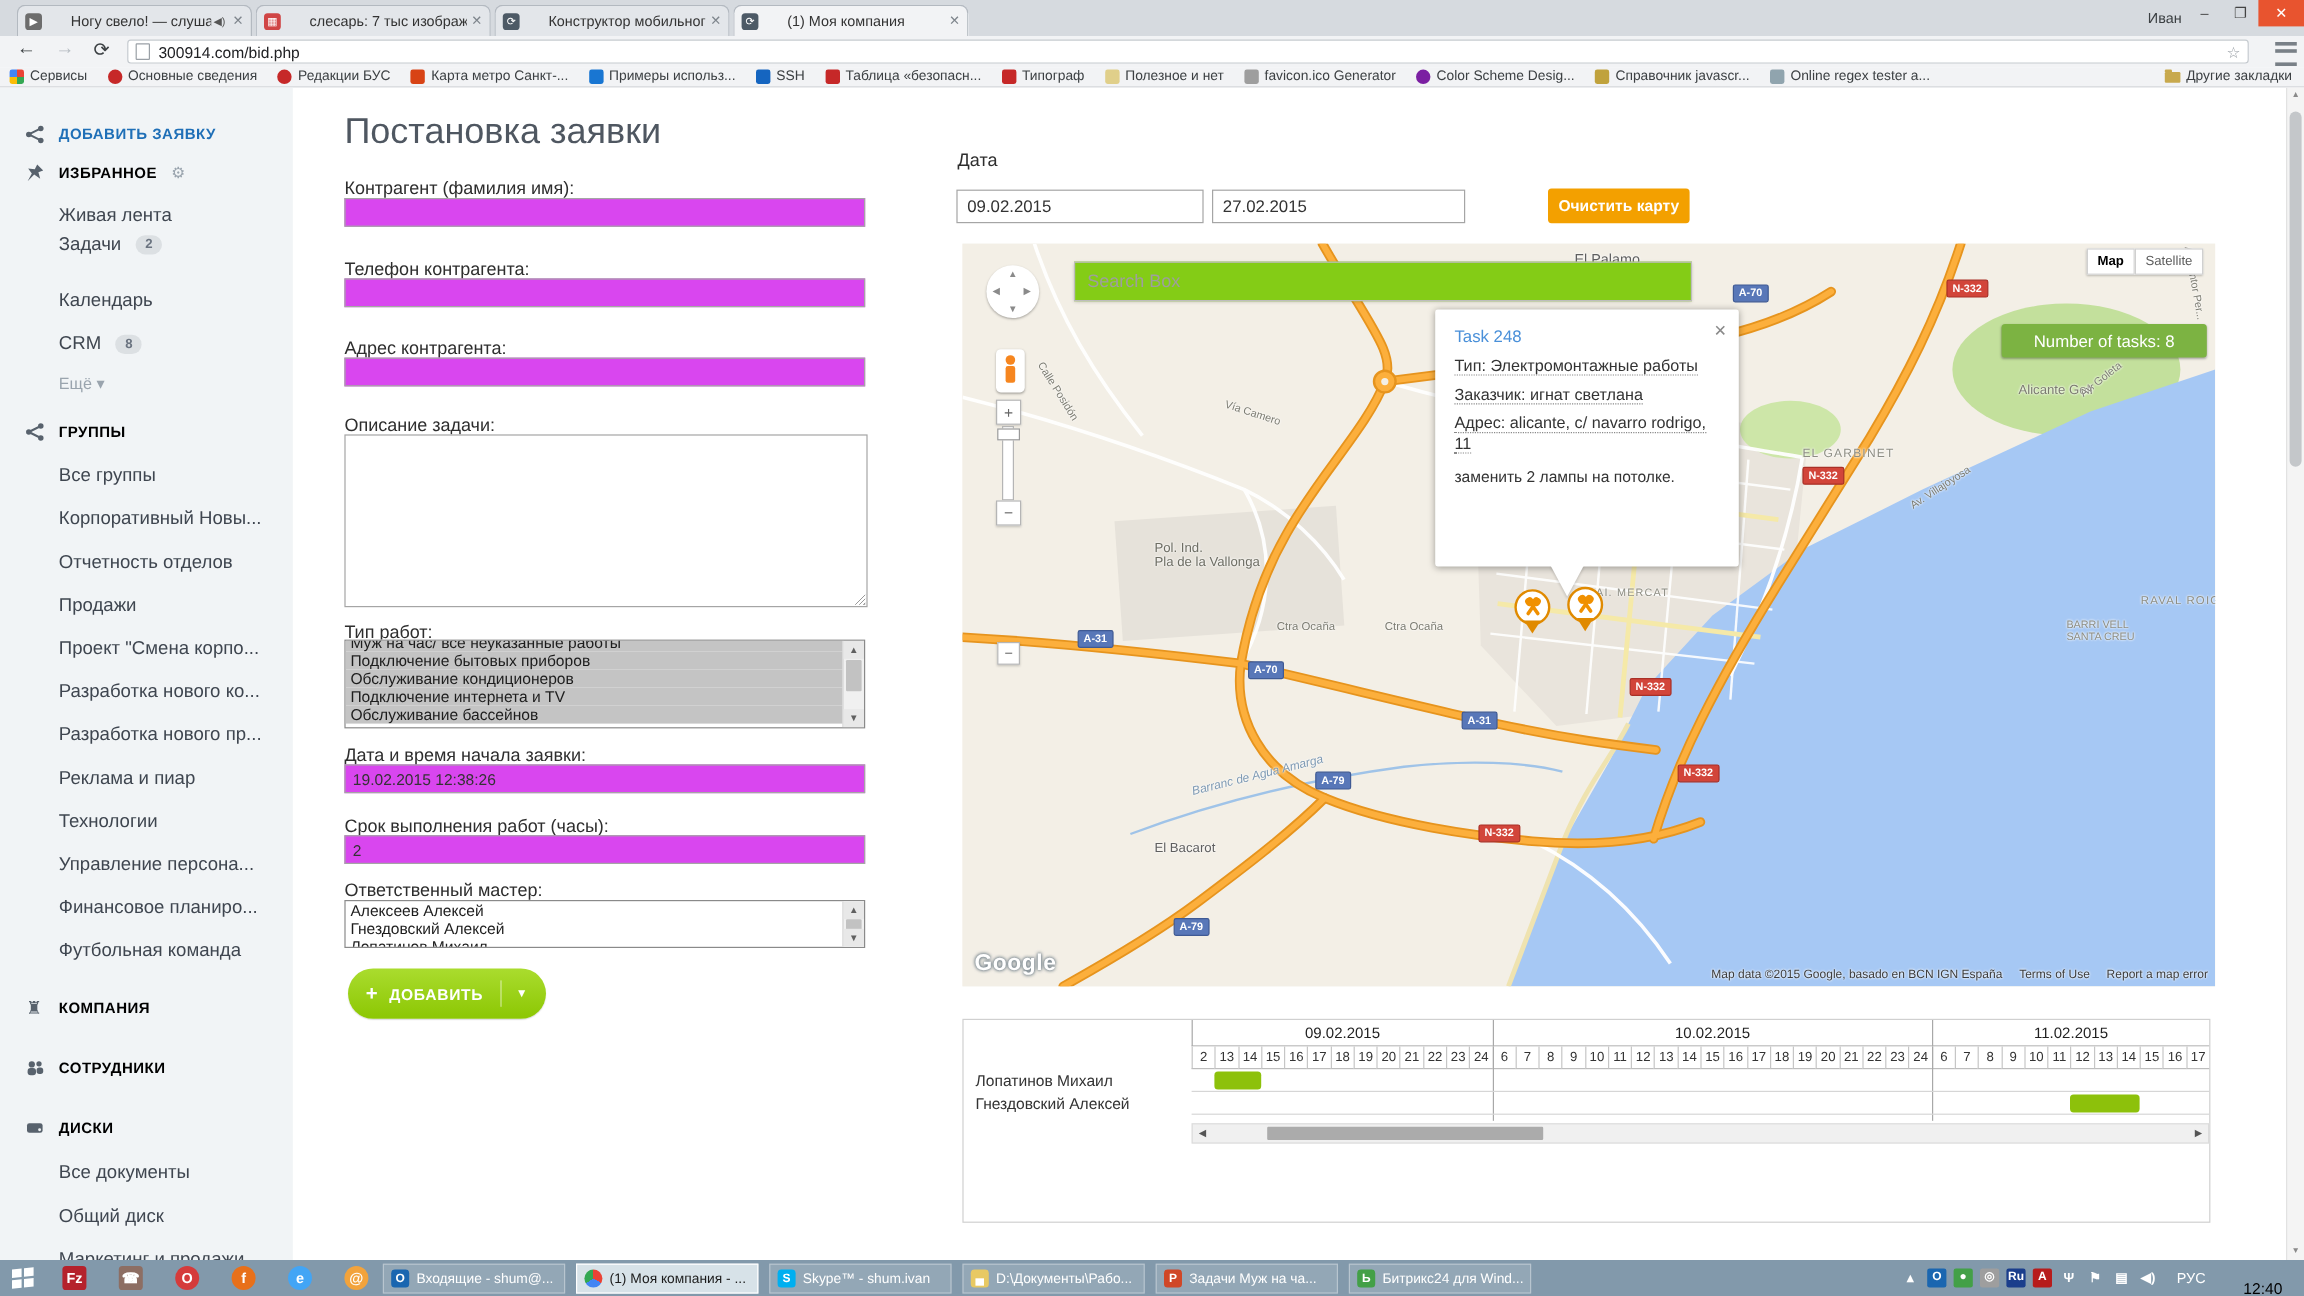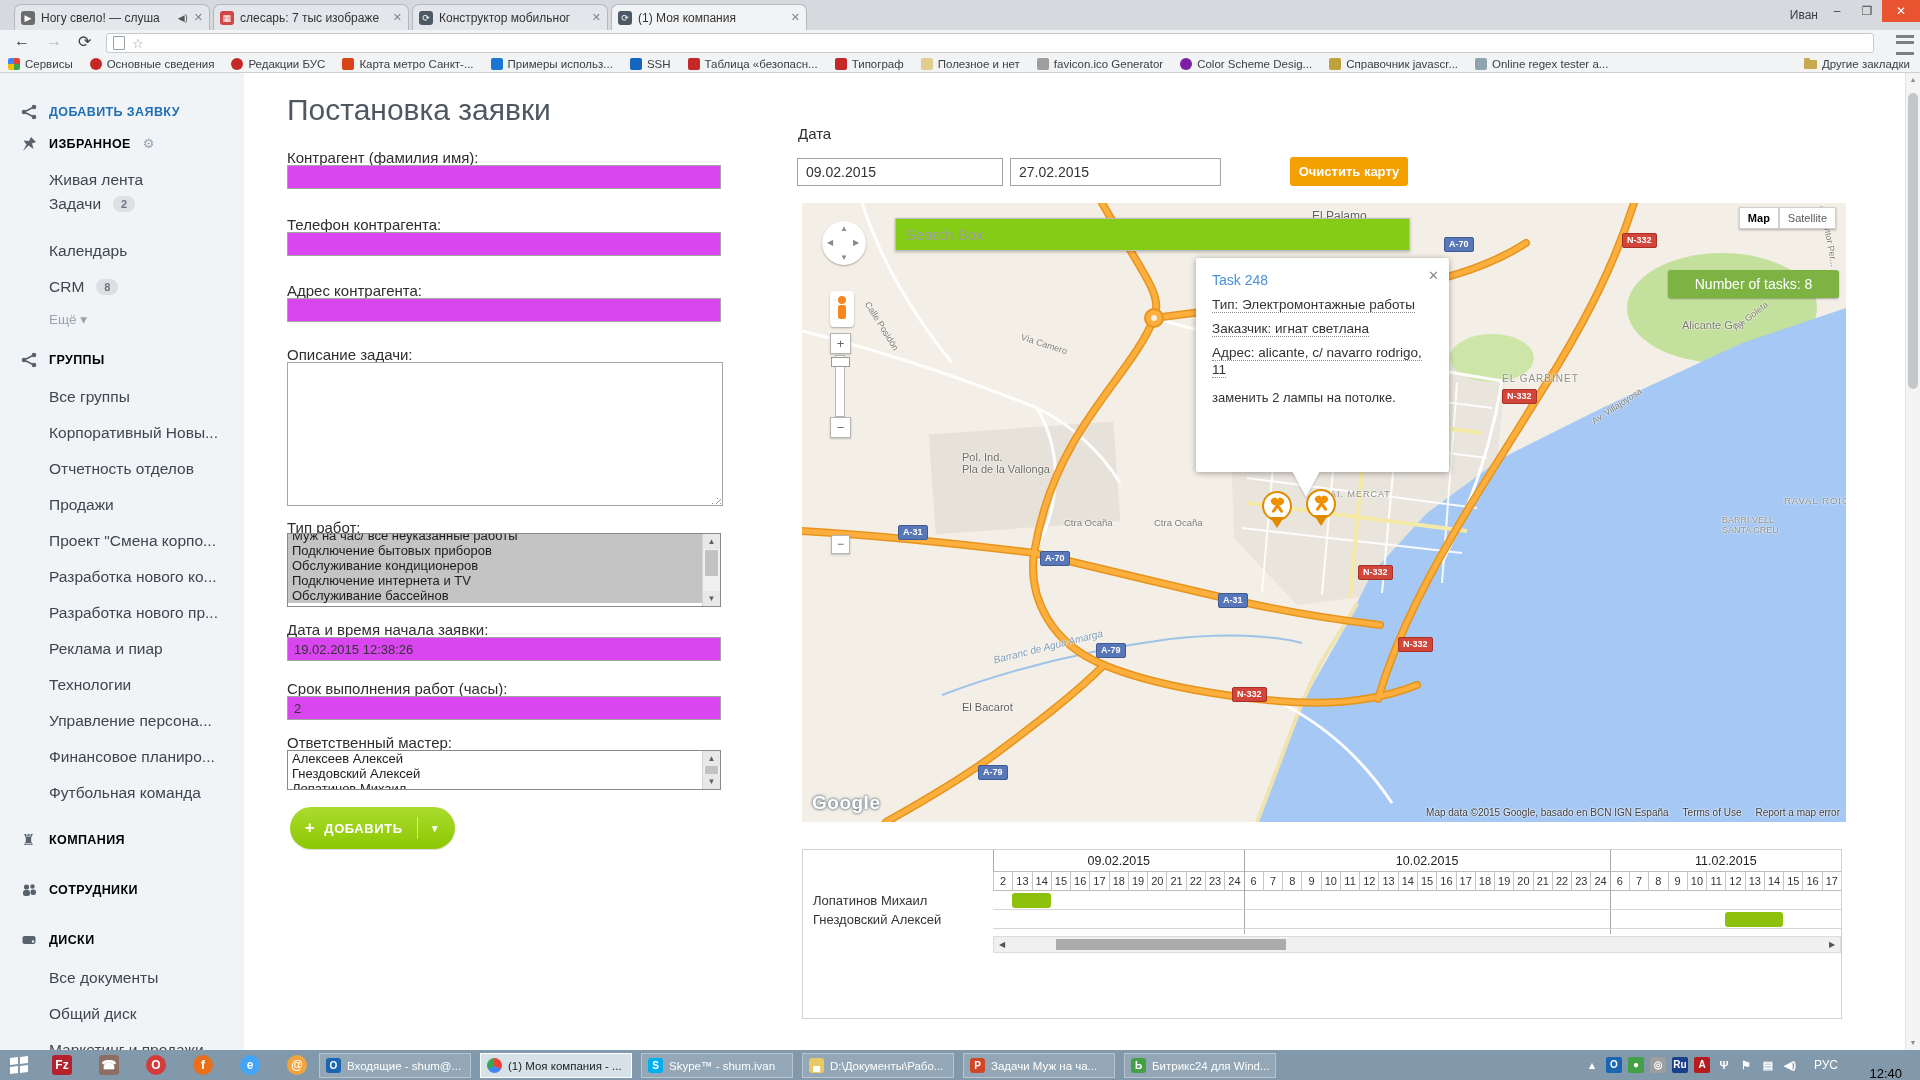--- a/index.html
+++ b/index.html
@@ -5,21 +5,21 @@
   html,body{margin:0;padding:0;background:#555;}
   #root{position:relative;width:1920px;height:1080px;overflow:hidden;
         font-family:"Liberation Sans",sans-serif;background:#fff;}
   
   #tabbar{position:absolute;left:0;top:0;width:1920px;height:30px;background:#d6dadf;border-bottom:0;}
   #tabs{position:absolute;left:14px;top:4px;height:26px;display:flex;}
   .tab{position:relative;width:196px;height:26px;margin-right:3px;border:1px solid #b3b9c0;border-bottom:none;
        border-radius:7px 7px 0 0;background:#e3e6ea;display:flex;align-items:center;padding:0 6px;box-sizing:border-box;}
   .tab.active{background:#f2f3f5;box-shadow:0 1px 0 #f2f3f5;}
   .tab .favicon{width:14px;height:14px;border-radius:3px;color:#fff;font-size:9px;line-height:14px;text-align:center;flex:0 0 14px;}
-  .tab .title{font-size:12px;color:#333;margin-left:6px;white-space:nowrap;overflow:hidden;flex:1;}
+  .tab .title{font-size:12px;color:#333;margin-left:24px;white-space:nowrap;overflow:hidden;flex:1;}
   .tab .audio{font-size:9px;color:#555;margin:0 2px;}
   .tab .close{font-size:11px;color:#7e858c;margin-left:4px;}
   #profile-name{position:absolute;right:102px;top:8px;font-size:12px;color:#3c4043;}
   #winctrl{position:absolute;right:0;top:0;height:22px;display:flex;}
   #winctrl span{width:30px;text-align:center;font-size:12px;color:#444;line-height:22px;}
   #winctrl .close{background:#e8542f;color:#fff;width:38px;}
   #navbar{position:absolute;left:0;top:30px;width:1920px;height:26px;background:#f2f3f5;}
   .navbtn{position:absolute;top:2px;font-size:16px;color:#5f6368;}
   #omnibox{position:absolute;left:106px;top:3px;width:1768px;height:20px;background:#fff;border:1px solid #c6cbd0;
            border-radius:3px;display:flex;align-items:center;padding:0 6px;box-sizing:border-box;}
@@ -192,20 +192,21 @@
       <span class="close">✕</span>
     </div>
   </div>
 
   <div id="navbar">
     <span class="navbtn" style="left:14px;color:#3c4043;">←</span>
     <span class="navbtn" style="left:46px;color:#b6bcc2;">→</span>
     <span class="navbtn" style="left:78px;color:#3c4043;">⟳</span>
     <div id="omnibox">
       <span class="doc-ico"></span>
+      <span class="url">300914.com/bid.php</span>
       <span class="star">☆</span>
     </div>
     <div id="menu-btn"></div>
   </div>
 
   <div id="bookmarksbar">
       <div class="bm">
         <span class="bm-ico grid"></span>
         <span>Сервисы</span>
       </div>

